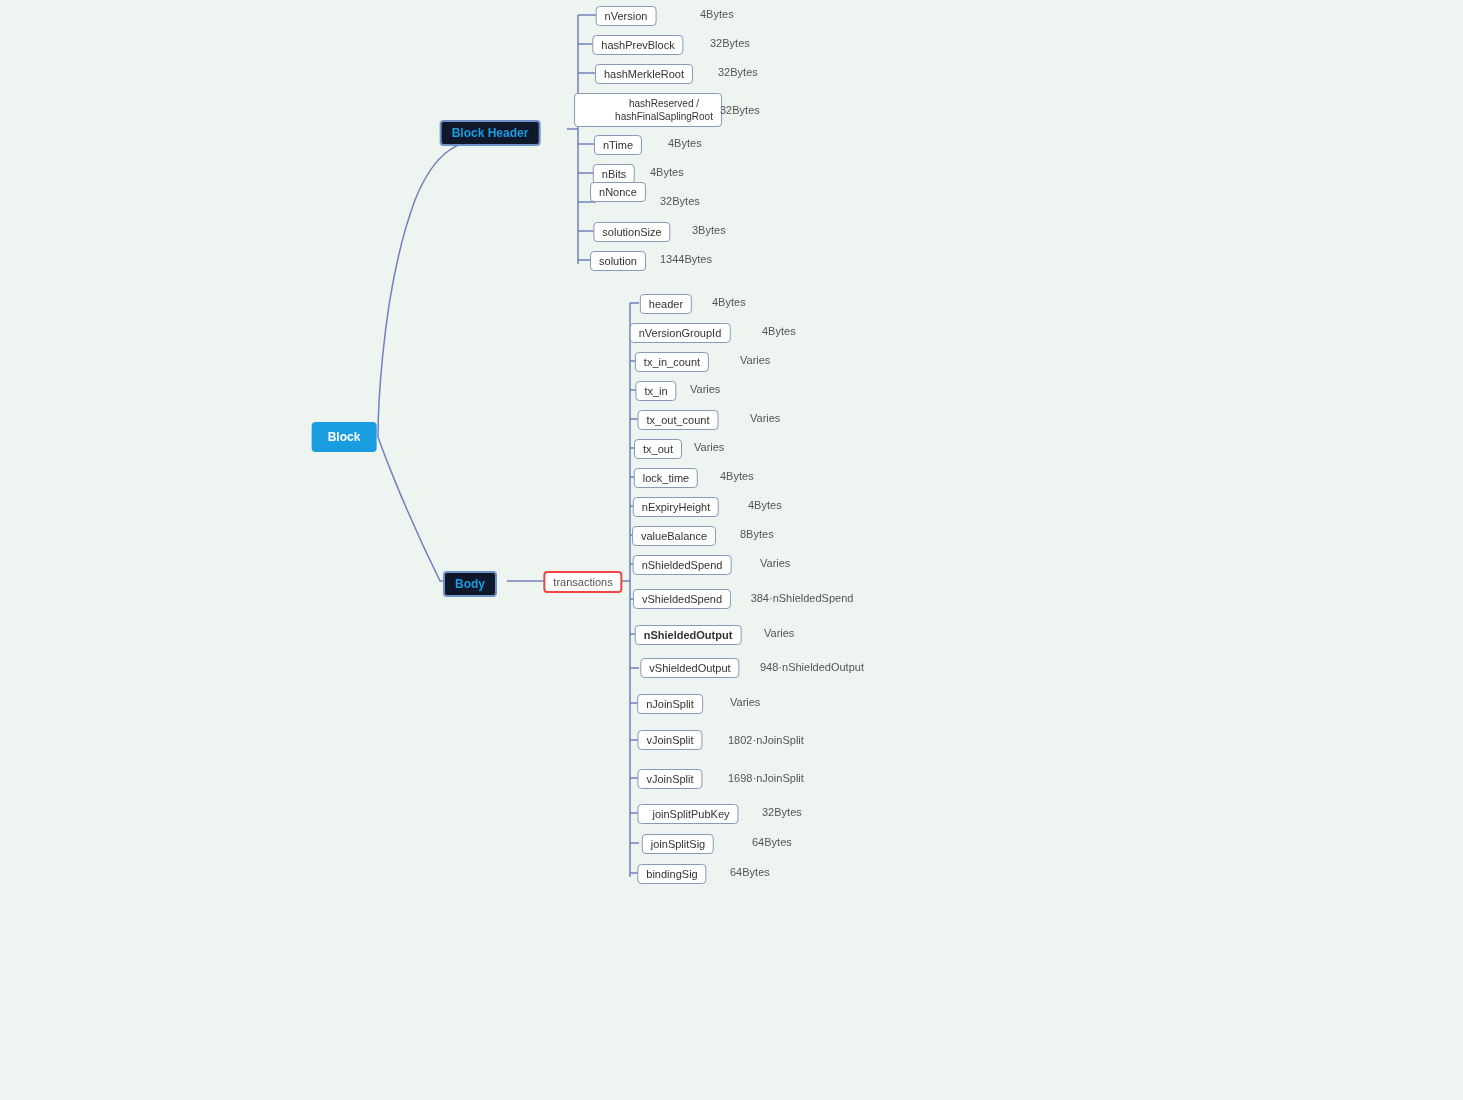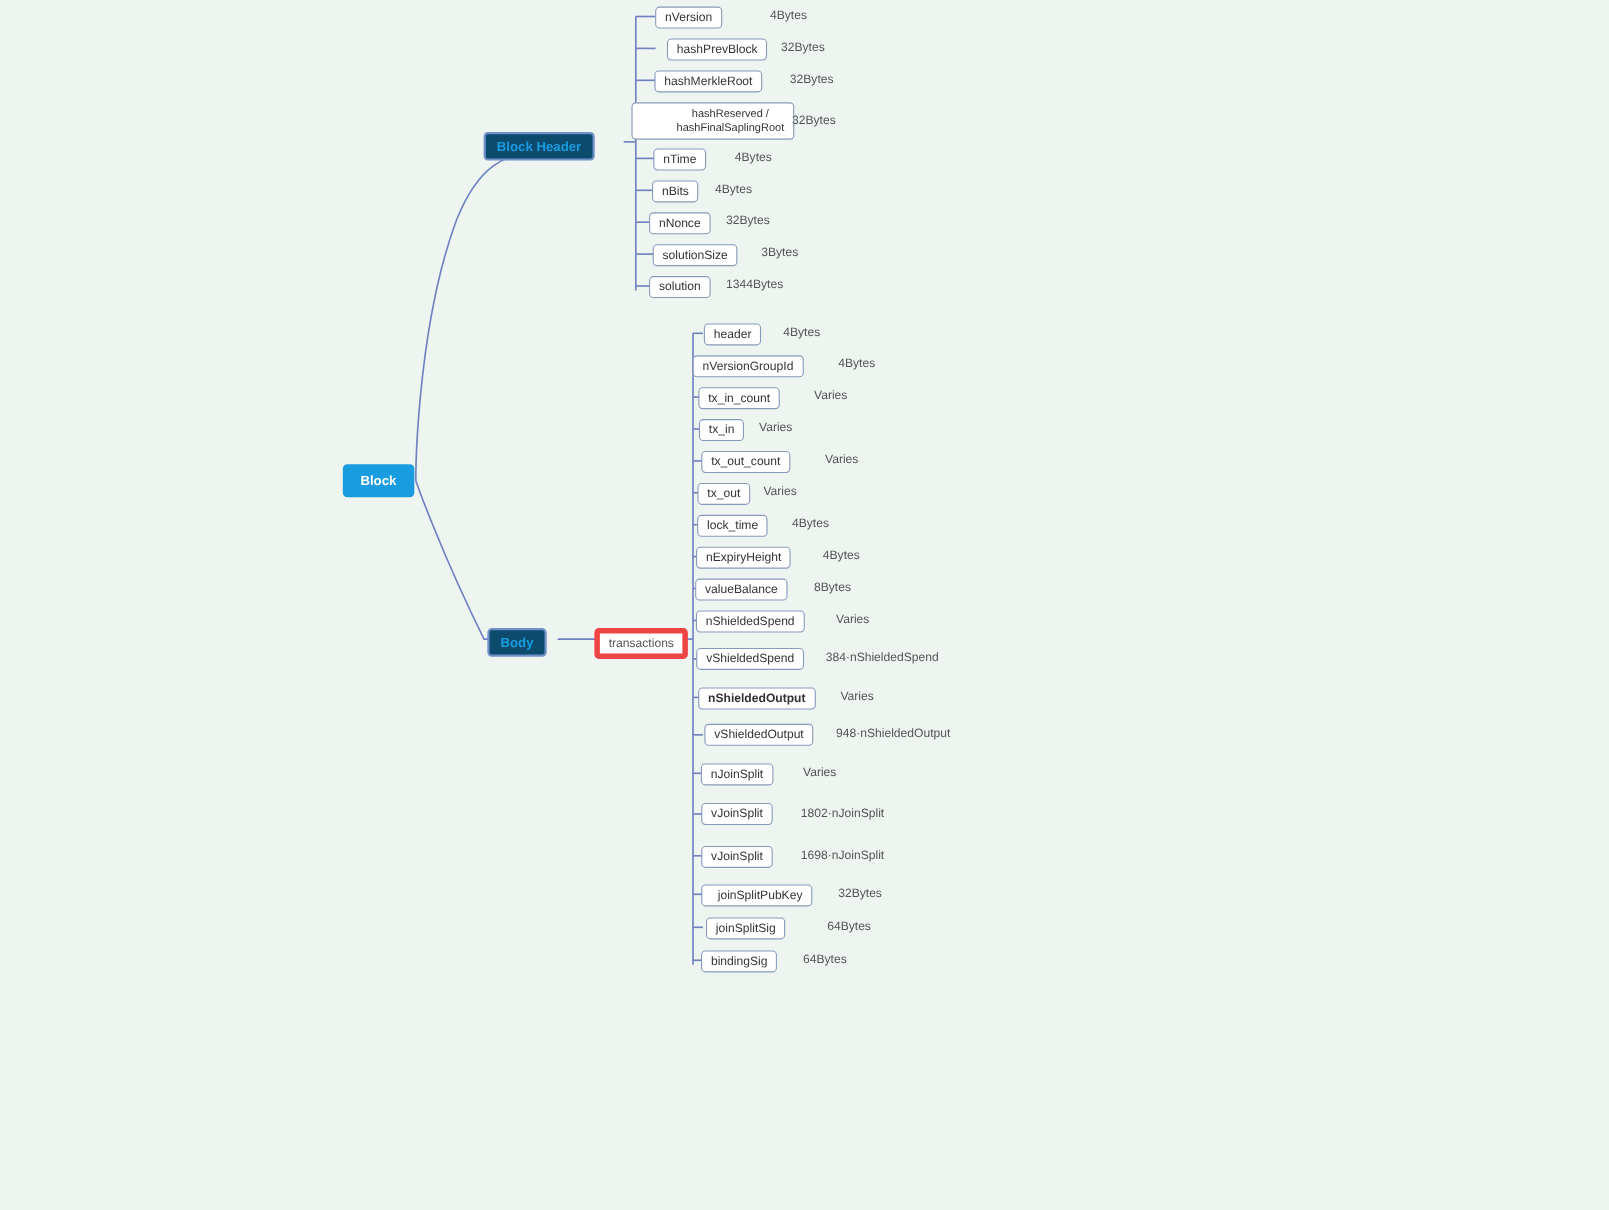--- a/index.html
+++ b/index.html
@@ -33,21 +33,21 @@
     }
     .node-block {
       background-color: #1a9de0;
       color: white;
       font-weight: bold;
       border: 2px solid #1a9de0;
       padding: 6px 14px;
       border-radius: 4px;
     }
     .node-section {
-      background-color: #0c4a6e;
+      background-color: #0f172a;
       color: #1a9de0;
       font-weight: bold;
       border: 2px solid #7090c8;
       padding: 4px 10px;
       border-radius: 4px;
     }
     .node-field {
       background-color: white;
       color: #333;
       border: 1px solid #8899bb;
@@ -56,21 +56,21 @@
       font-size: 11px;
     }
     .node-value {
       color: #555;
       font-size: 11px;
       font-weight: normal;
     }
     .node-transactions {
       background-color: white;
       color: #555;
-      border: 5px solid #ef4444;
+      border: 2px solid #ef4444;
       padding: 3px 8px;
       border-radius: 4px;
       font-size: 11px;
     }
   </style>
 </head>
 <body>
 
 <div class="diagram-container">
   <svg class="connections">
@@ -132,21 +132,21 @@
 
   <div class="node node-transactions" style="left: 583px; top: 571px; transform: translateX(-50%);">
     <span>transactions</span>
   </div>
 
   <div class="node node-field" style="left: 626px; top: 6px; transform: translateX(-50%);">
     <span>nVersion</span>
   </div>
   <span class="node node-value" style="position:absolute; left: 700px; top: 8px;">4Bytes</span>
 
-  <div class="node node-field" style="left: 652px; top: 35px; transform: translateX(-50%);">
+  <div class="node node-field" style="left: 638px; top: 35px; transform: translateX(-50%);">
     <span>hashPrevBlock</span>
   </div>
   <span class="node node-value" style="position:absolute; left: 710px; top: 37px;">32Bytes</span>
 
   <div class="node node-field" style="left: 644px; top: 64px; transform: translateX(-50%);">
     <span>hashMerkleRoot</span>
   </div>
   <span class="node node-value" style="position:absolute; left: 718px; top: 66px;">32Bytes</span>
 
   <div class="node node-field" style="left: 648px; top: 93px; transform: translateX(-50%); text-align:center; line-height:1.3;padding-left:40px;">
@@ -158,21 +158,21 @@
   <div class="node node-field" style="left: 618px; top: 135px; transform: translateX(-50%);">
     <span>nTime</span>
   </div>
   <span class="node node-value" style="position:absolute; left: 668px; top: 137px;">4Bytes</span>
 
   <div class="node node-field" style="left: 614px; top: 164px; transform: translateX(-50%);">
     <span>nBits</span>
   </div>
   <span class="node node-value" style="position:absolute; left: 650px; top: 166px;">4Bytes</span>
 
-  <div class="node node-field" style="left: 618px; top: 193px; transform: translateX(-50%);">
+  <div class="node node-field" style="left: 618px; top: 182px; transform: translateX(-50%);">
     <span>nNonce</span>
   </div>
   <span class="node node-value" style="position:absolute; left: 660px; top: 195px;">32Bytes</span>
 
   <div class="node node-field" style="left: 632px; top: 222px; transform: translateX(-50%);">
     <span>solutionSize</span>
   </div>
   <span class="node node-value" style="position:absolute; left: 692px; top: 224px;">3Bytes</span>
 
   <div class="node node-field" style="left: 618px; top: 251px; transform: translateX(-50%);">

